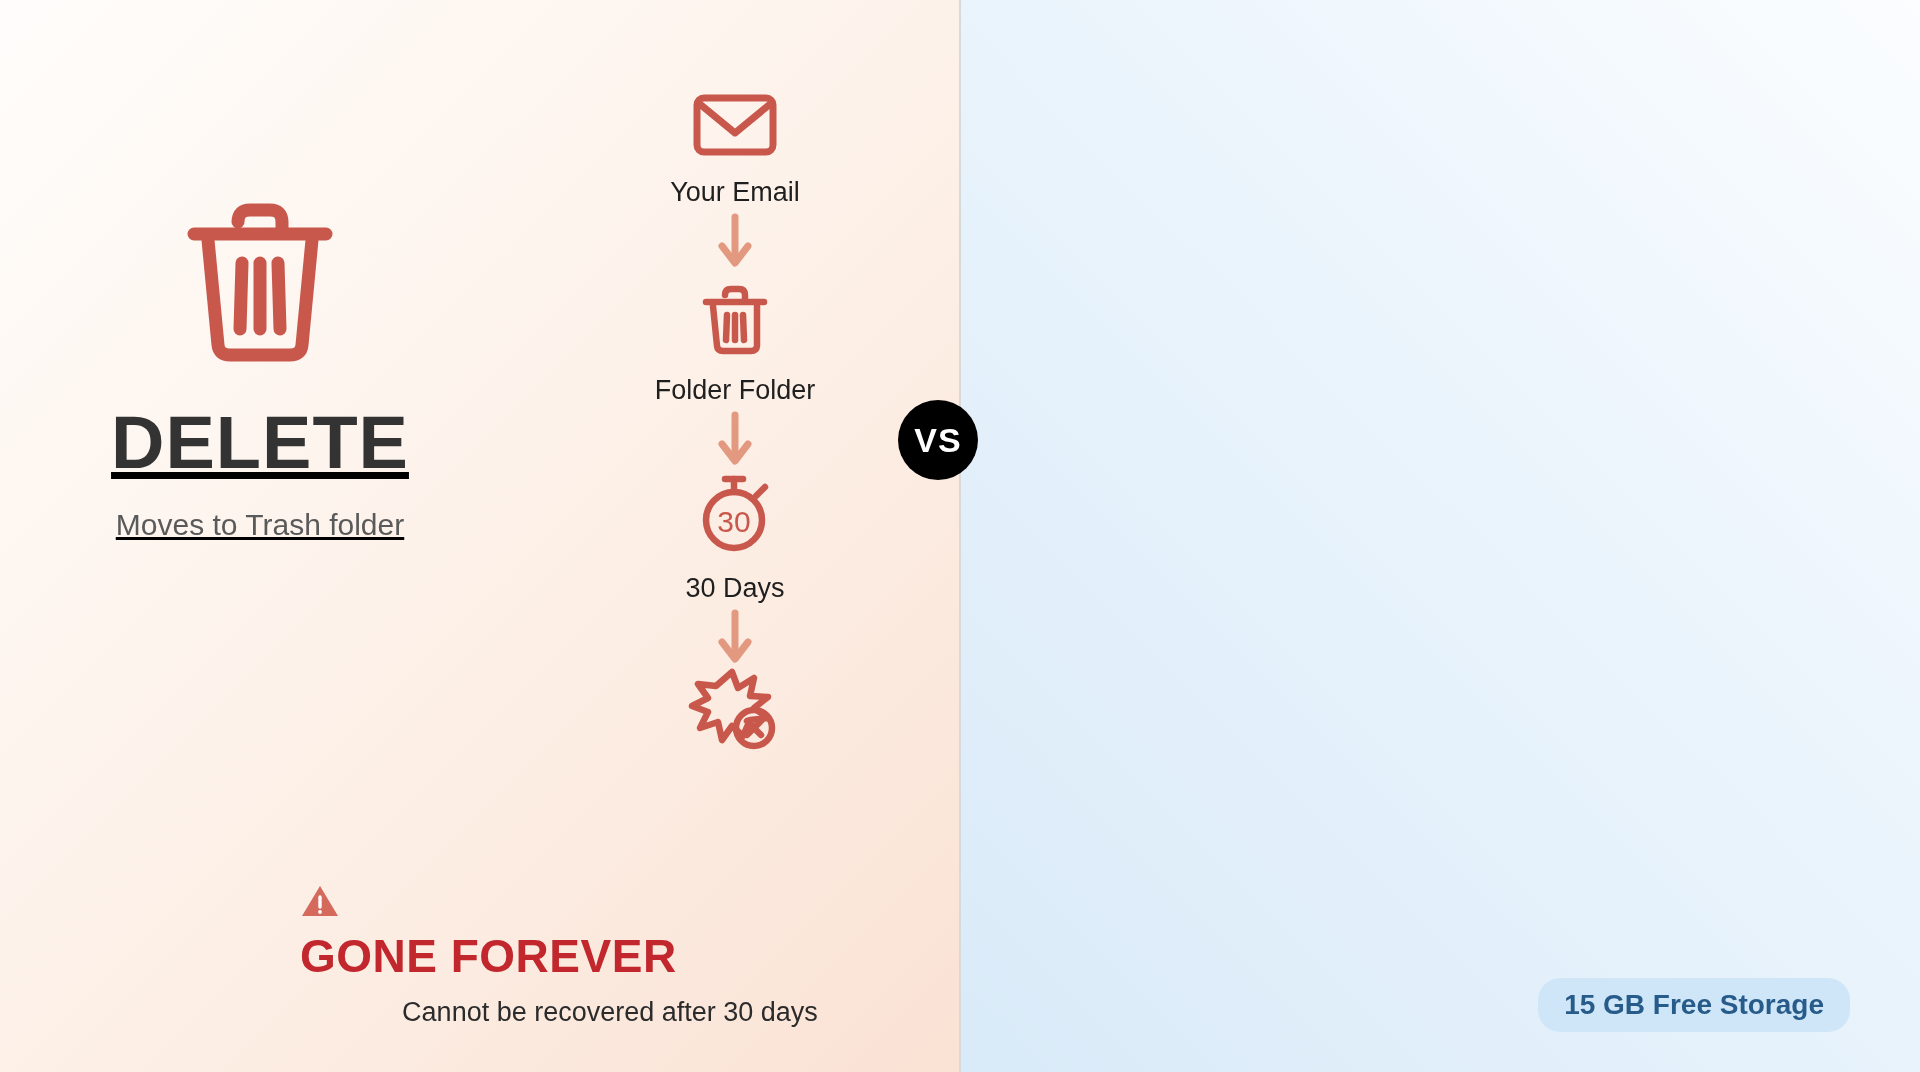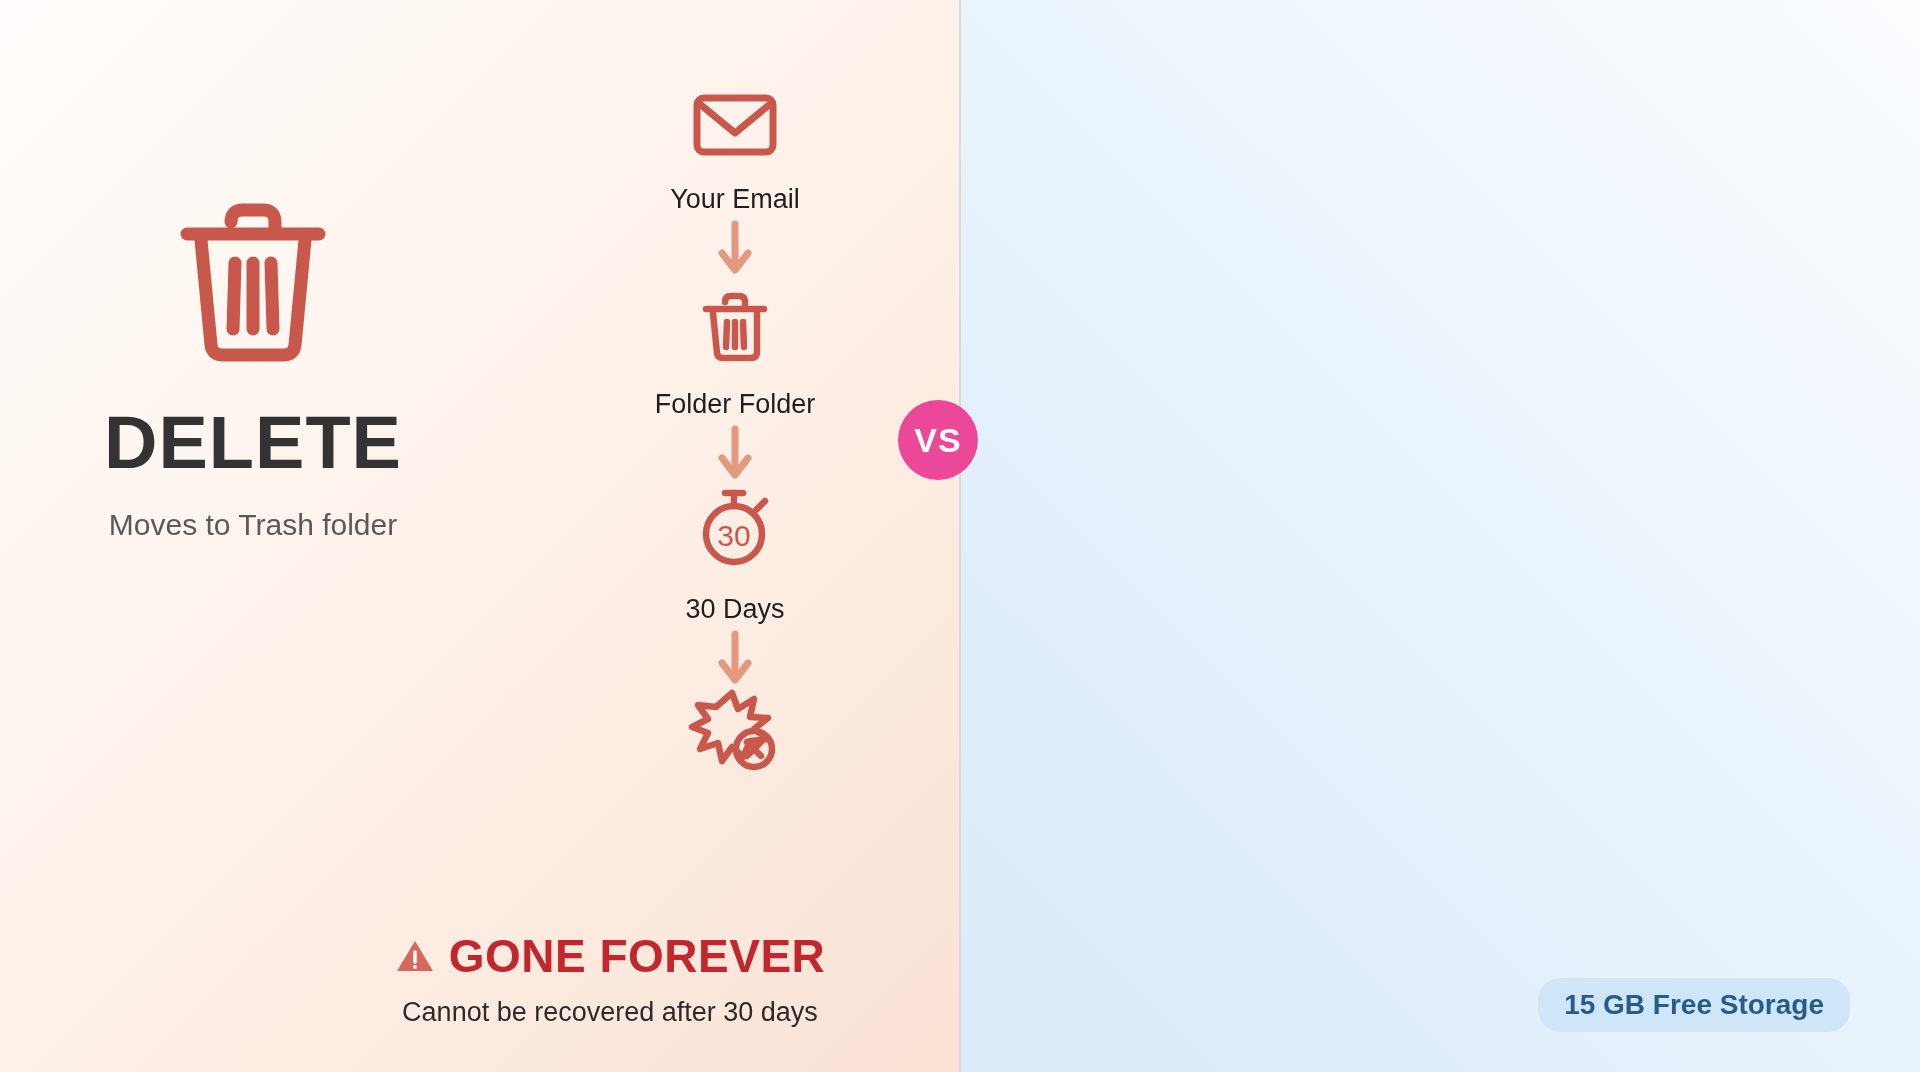--- a/index.html
+++ b/index.html
@@ -41,21 +41,21 @@
     background: #D9D9D9;
     z-index: 3;
   }
 
   
   .hero {
     position: absolute;
     top: 190px;
     text-align: center;
   }
-  .hero-delete  { left: 33px;  width: 440px; }
+  .hero-delete  { left: 40px;  width: 440px; text-decoration: underline; }
 
   .hero-icon { height: 180px; display: flex; align-items: center; justify-content: center; }
 
   .hero-title {
     margin-top: 36px;
     font-size: 74px;
     font-weight: bold;
     letter-spacing: 1px;
     color: #333333;
     line-height: 1;
@@ -78,21 +78,21 @@
   }
   .flow-delete  { left: 570px; }
 
   .flow-icon {
     height: 80px;
     display: flex;
     align-items: flex-end;
     justify-content: center;
   }
   .flow-label {
-    margin-top: 28px;
+    margin-top: 21px;
     font-size: 27px;
     color: #1F1F1F;
     line-height: 1;
     white-space: nowrap;
   }
   .flow-arrow {
     height: 58px;
     display: flex;
     align-items: center;
     justify-content: center;
@@ -101,48 +101,49 @@
   }
 
   
   .vs-badge {
     position: absolute;
     left: 898px;
     top: 400px;
     width: 80px;
     height: 80px;
     border-radius: 50%;
-    background: #ec4899;
+    background: #000000;
     color: #FFFFFF;
     font-size: 34px;
     font-weight: bold;
     letter-spacing: 1px;
     display: flex;
     align-items: center;
     justify-content: center;
     z-index: 5;
   }
 
   
   .verdict {
     position: absolute;
     bottom: 46px;
     text-align: center;
   }
   .verdict-delete  { left: 300px;  width: 620px; }
 
   .verdict-head {
     display: flex;
-    align-items: center;
+    align-items: flex-start;
     justify-content: center;
     gap: 14px;
     font-size: 46px;
     font-weight: bold;
     letter-spacing: 0.5px;
     line-height: 1;
+    flex-direction: column;
   }
   .verdict-head-delete  { color: #C1272D; }
 
   .verdict-sub {
     margin-top: 20px;
     font-size: 27px;
     color: #2B2B2B;
     line-height: 1;
     text-align: center;
   }

